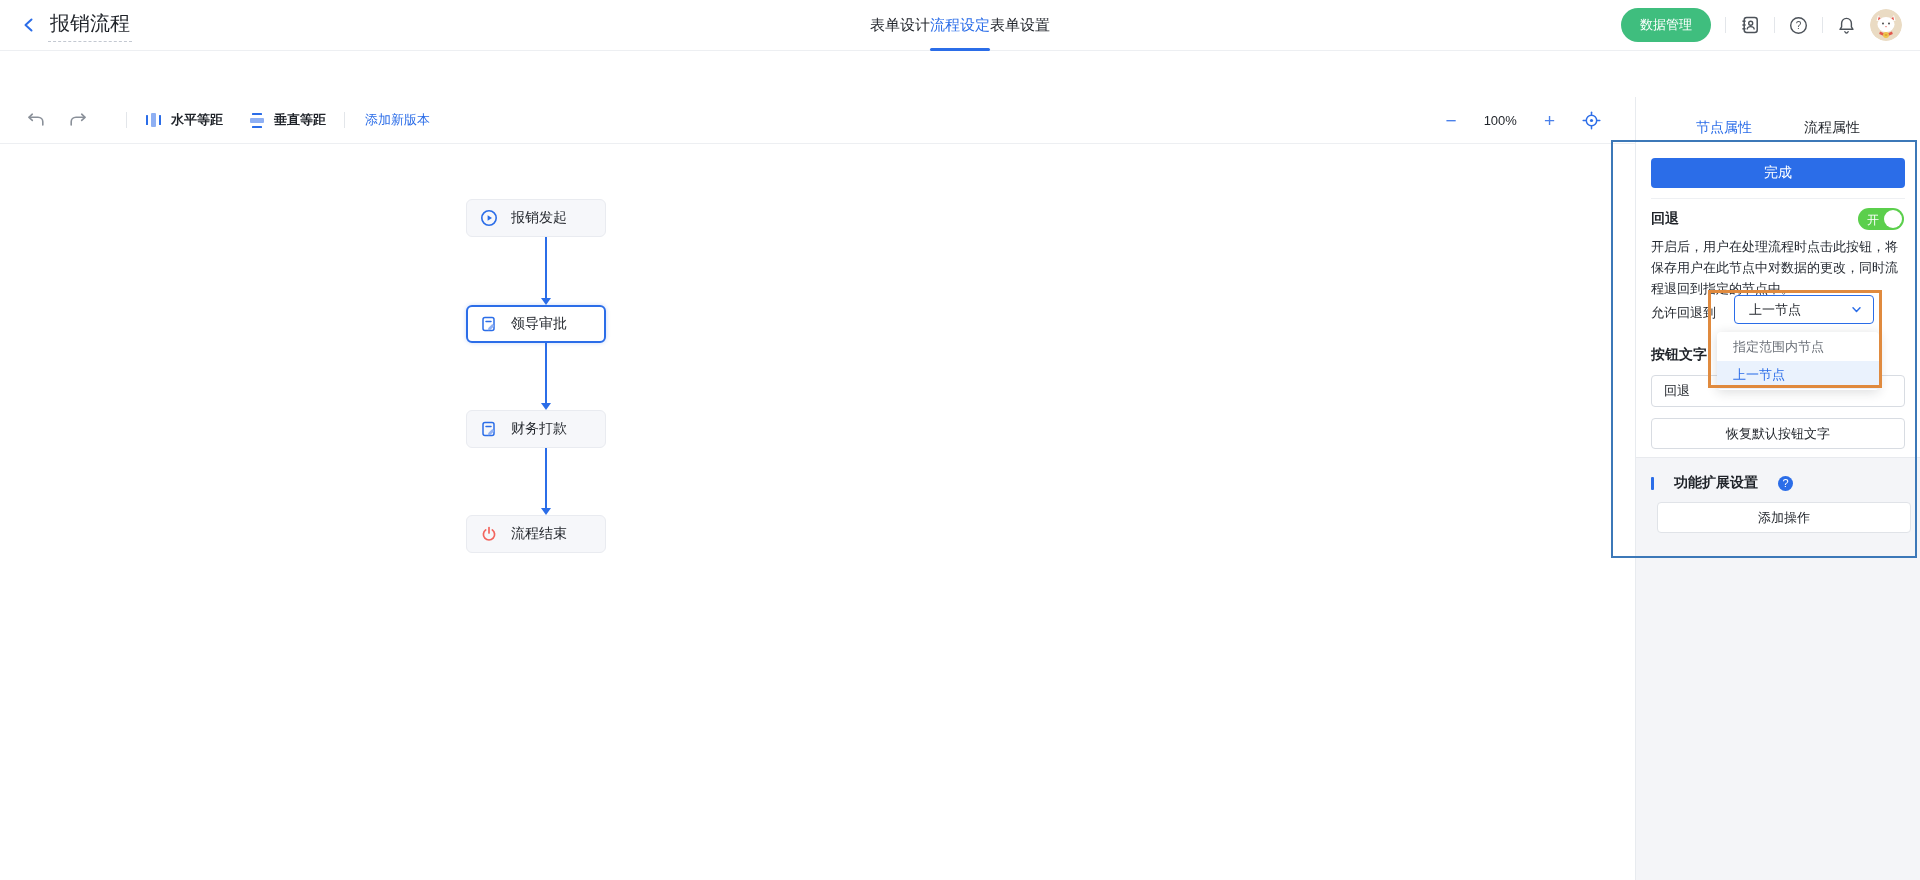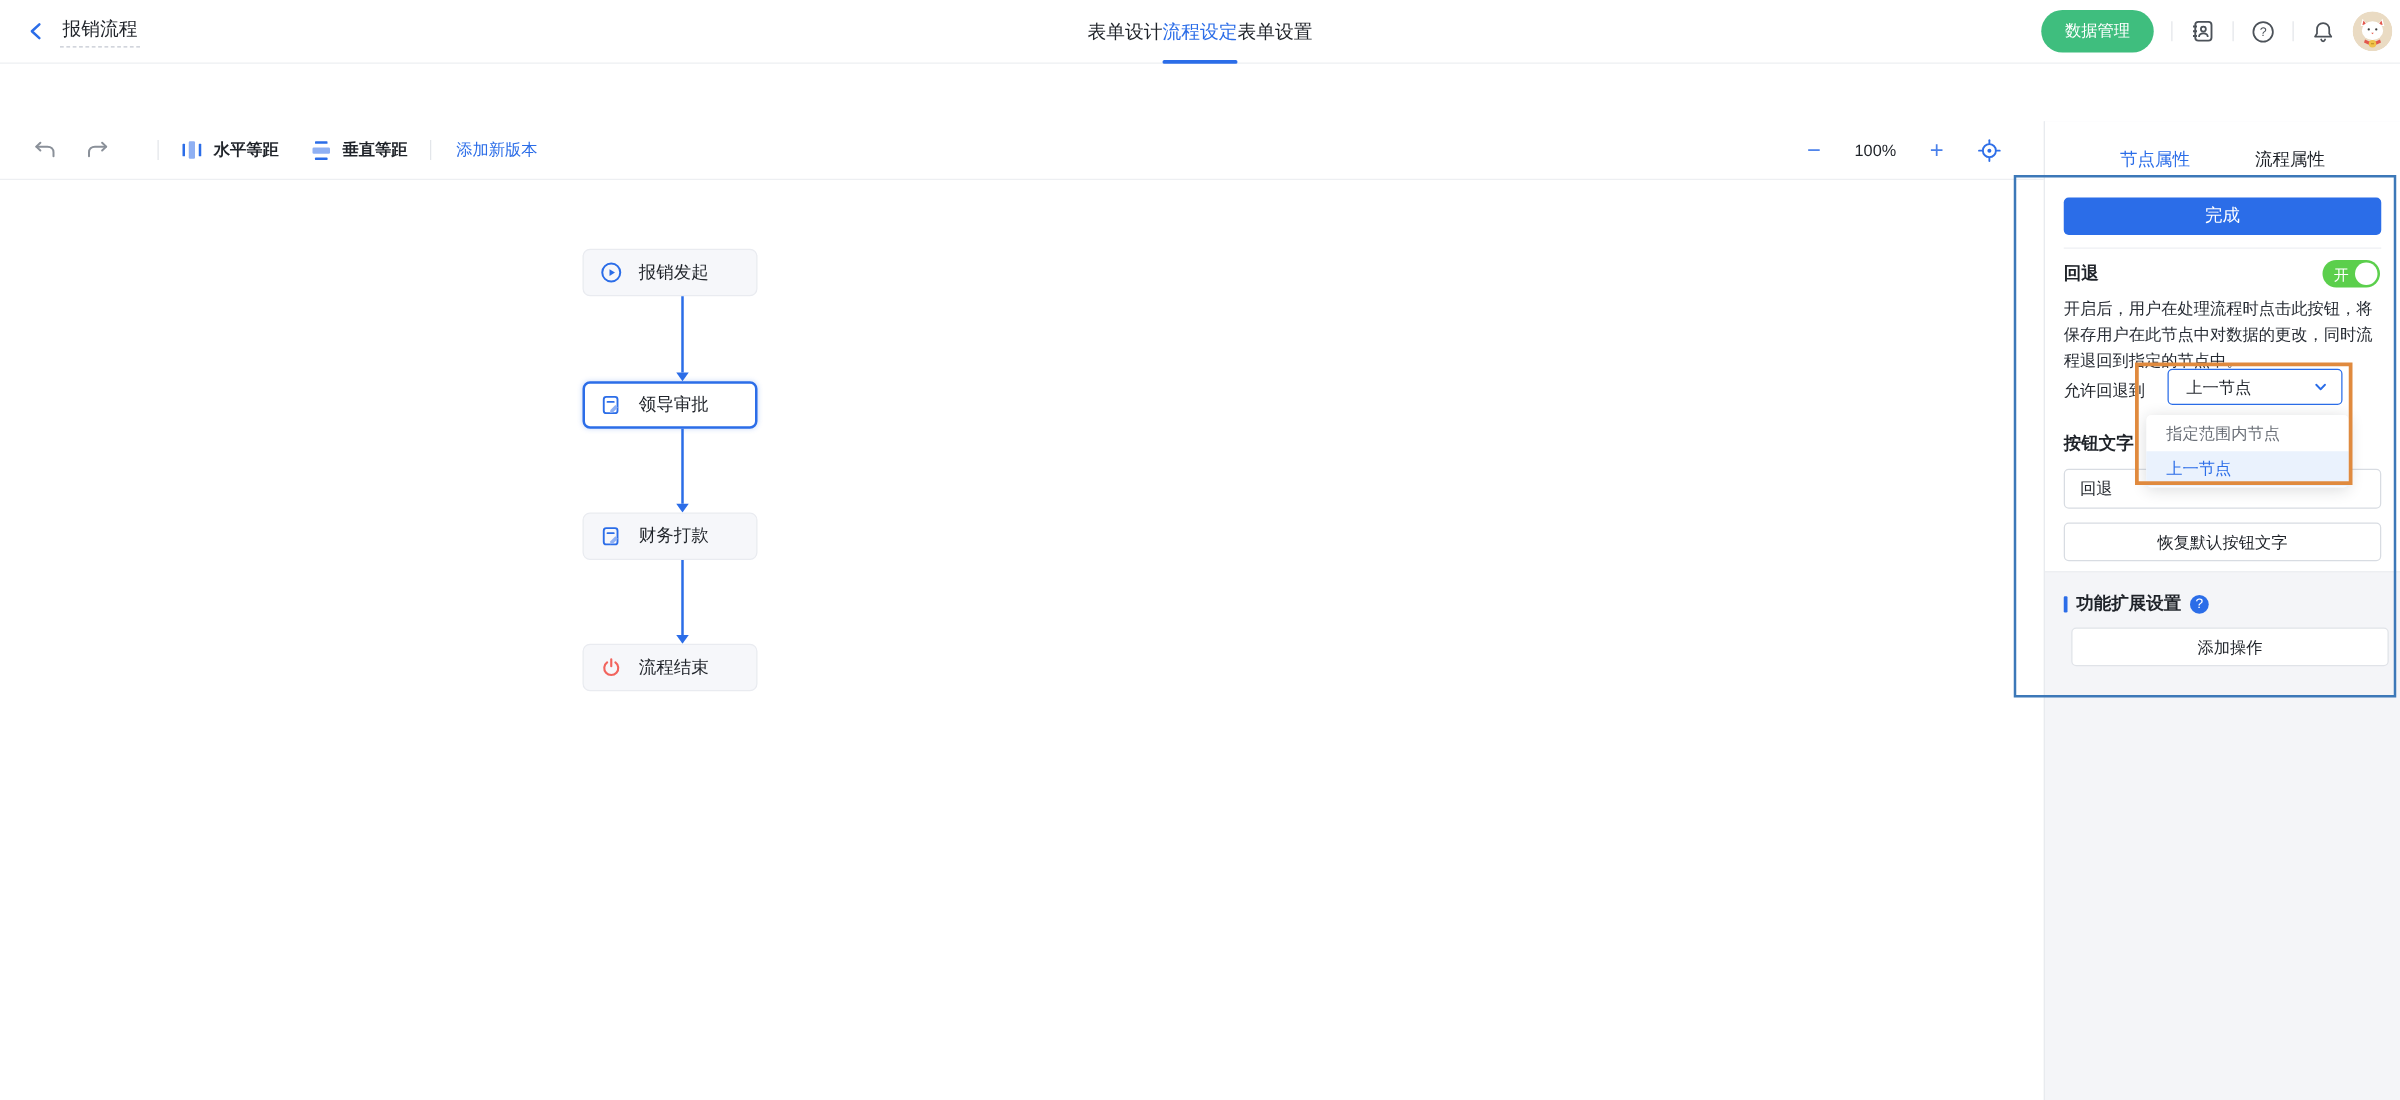--- a/index.html
+++ b/index.html
@@ -3,26 +3,26 @@
 <meta charset="utf-8">
 <style>
   * { margin:0; padding:0; box-sizing:border-box; font-family:"Liberation Sans","DejaVu Sans",sans-serif; }
   html,body { background:#fff; }
   .app { position:relative; width:1920px; height:880px; background:#fff; color:#1f2329; overflow:hidden; }
 
   
   .topbar { position:absolute; left:0; top:0; width:1920px; height:51px; border-bottom:1px solid #edeff2; display:flex; align-items:center; background:#fff; z-index:5; }
   .tb-left { display:flex; align-items:center; gap:10px; padding-left:20px; }
   .back-btn { display:flex; align-items:center; cursor:pointer; }
-  .doc-title { font-size:15px; color:#1f2329; border-bottom:1px dashed #c3c8d1; padding:1px 2px 4px; }
+  .doc-title { font-size:20px; color:#1f2329; border-bottom:1px dashed #c3c8d1; padding:1px 2px 4px; }
   .tb-tabs { position:absolute; left:50%; transform:translateX(-50%); top:0; height:51px; display:flex; }
   .tb-tab { display:flex; align-items:center; font-size:15px; color:#1f2329; position:relative; cursor:pointer; height:51px; }
   .tb-tab.active { color:#2b6de8; }
   .tb-tab.active::after { content:""; position:absolute; left:0; right:0; bottom:0; height:3px; background:#2b6de8; border-radius:2px; }
-  .tb-right { margin-left:auto; display:flex; align-items:center; gap:14px; padding-right:6px; }
+  .tb-right { margin-left:auto; display:flex; align-items:center; gap:14px; padding-right:18px; }
   .pill-green { background:#3fbe7e; color:#fff; font-size:13px; padding:8px 19px; border-radius:17px; border:none; cursor:pointer; }
   .vdiv { width:1px; height:16px; background:#e3e6ea; }
   .hicon { display:flex; align-items:center; cursor:pointer; }
   .avatar { width:32px; height:32px; border-radius:50%; overflow:hidden; cursor:pointer; }
 
   
   .versionbar { position:absolute; left:0; top:52px; width:1920px; height:44px; border-bottom:1px solid #edeff2; display:flex; align-items:center; background:#fff; z-index:5; }
   .vb-left { display:flex; align-items:center; gap:9px; padding-left:18px; }
   .vb-version { font-size:14px; color:#1f2329; }
   .badge { background:#eef0f3; color:#4e545d; font-size:12px; padding:3px 9px; border-radius:3px; }
@@ -69,21 +69,21 @@
   .rollback-desc { position:absolute; top:92px; left:15px; width:257px; font-size:13px; line-height:21px; color:#262b33; }
   .allow-label { position:absolute; top:160px; left:15px; font-size:13px; color:#1f2329; }
   .rb-select { position:absolute; top:151px; left:98px; width:140px; height:29px; border:1px solid #2b6de8; border-radius:4px; background:#fff; display:flex; align-items:center; padding:0 10px 0 14px; font-size:13px; color:#1f2329; cursor:pointer; }
   .rb-select .sel-chev { margin-left:auto; display:flex; align-items:center; }
   .dd-menu { position:absolute; top:188px; left:81px; width:162px; background:#fff; border-radius:4px; box-shadow:0 2px 12px rgba(31,35,41,.16); z-index:20; padding:1px 0; }
   .dd-opt { height:28px; display:flex; align-items:center; padding-left:16px; font-size:13px; color:#6b7078; cursor:pointer; }
   .dd-opt.selected { color:#2b6de8; background:#eaf2fd; }
   .btntext-label { position:absolute; top:202px; left:15px; font-size:14px; font-weight:bold; color:#1f2329; }
   .input-text { position:absolute; top:231px; left:15px; width:254px; height:32px; border:1px solid #d8dce2; border-radius:4px; padding:0 12px; font-size:13px; color:#1f2329; background:#fff; outline:none; }
   .btn-restore { position:absolute; top:274px; left:15px; width:254px; height:31px; background:#fff; border:1px solid #d8dce2; border-radius:4px; font-size:13px; color:#1f2329; display:flex; align-items:center; justify-content:center; cursor:pointer; }
-  .ext-header { position:absolute; top:330px; left:15px; display:flex; align-items:center; gap:7px; }
+  .ext-header { position:absolute; top:330px; left:15px; display:flex; align-items:center; gap:20px; }
   .ext-bar { width:3px; height:13px; background:#2b6de8; border-radius:1px; }
   .ext-title { font-size:14px; font-weight:bold; color:#1f2329; }
   .q-icon { width:15px; height:15px; border-radius:50%; background:#2b6de8; color:#fff; font-size:11px; display:flex; align-items:center; justify-content:center; cursor:pointer; }
   .btn-add { position:absolute; top:358px; left:21px; width:254px; height:31px; background:#fff; border:1px solid #e0e3e8; border-radius:4px; font-size:13px; color:#1f2329; display:flex; align-items:center; justify-content:center; cursor:pointer; }
 
   
   .annotation-blue { position:absolute; left:1611px; top:140px; width:306px; height:418px; border:2px solid #3c78b8; z-index:40; pointer-events:none; }
   .annotation-orange { position:absolute; left:1708px; top:290px; width:174px; height:98px; border:3px solid #e08a3e; z-index:60; pointer-events:none; }
 </style>
 </head>

